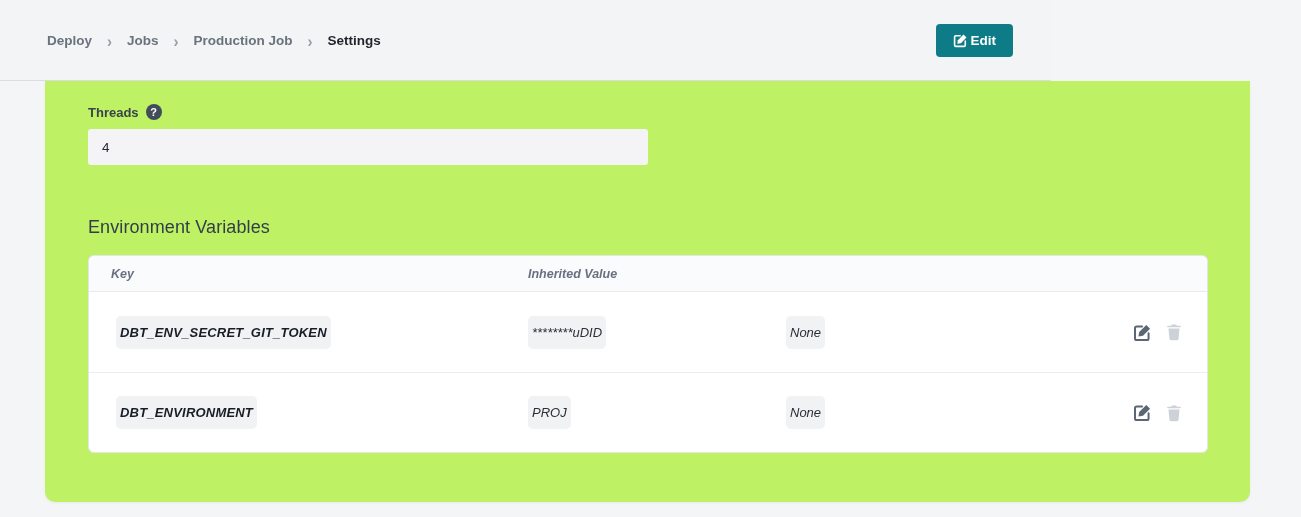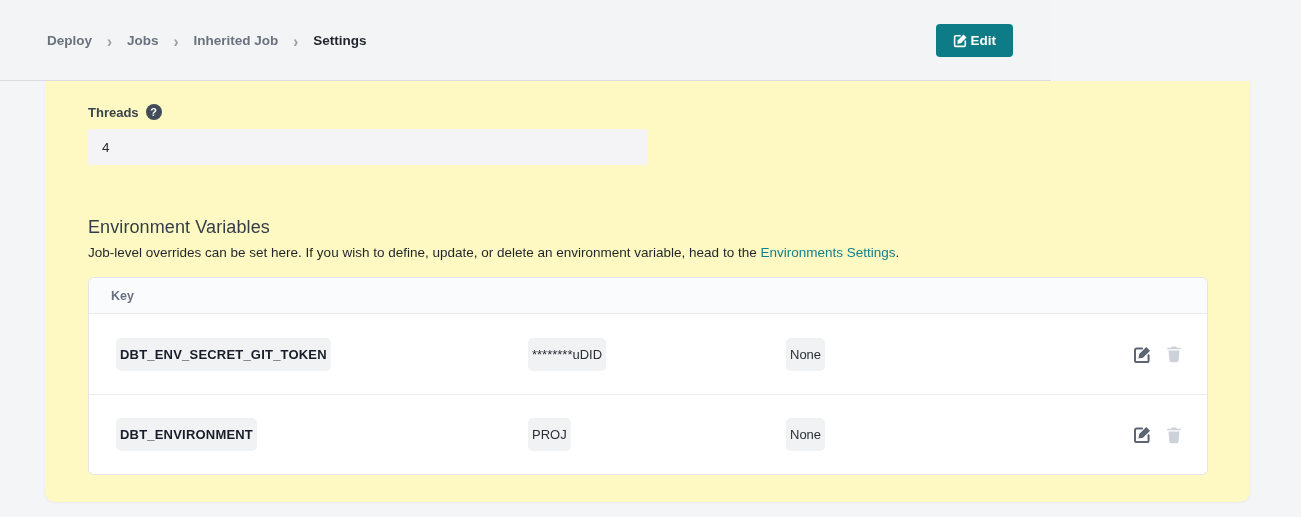--- a/index.html
+++ b/index.html
@@ -53,21 +53,21 @@
     font-weight: bold;
     cursor: pointer;
   }
   .edit-btn svg { display: block; }
 
   
   .card {
     width: 1205px;
     height: 421px;
     margin-left: 45px;
-    background: #fef9c3;
+    background: #bef264;
     border-radius: 0 0 10px 10px;
     box-shadow: 0 1px 3px rgba(0,0,0,0.05);
     padding: 23px 0 0 43px;
   }
 
   
   .field-label-row { display: flex; align-items: center; gap: 7px; }
   .field-label { font-size: 13px; font-weight: bold; color: #39424e; }
   .help-icon {
     width: 16px; height: 16px;
@@ -102,20 +102,21 @@
   .section-desc { font-size: 13.5px; color: #1f2429; margin-top: 7px; }
   .teal-link { color: #12808c; text-decoration: none; cursor: pointer; }
 
   
   .env-table {
     margin-top: 17px;
     width: 1120px;
     border: 1px solid #e3e5e8;
     border-radius: 6px;
     background: #ffffff;
+    font-style: italic;
   }
   .thead {
     display: grid;
     grid-template-columns: 439px 258px 1fr;
     align-items: center;
     height: 36px;
     background: #fafbfc;
     border-bottom: 1px solid #e8eaec;
     border-radius: 6px 6px 0 0;
     font-size: 12.5px;
@@ -165,21 +166,21 @@
 <body>
 
 <div class="page">
 
   <div class="topbar">
     <nav class="breadcrumb" id="breadcrumb">
         <span class="crumb">Deploy</span>
         <span class="crumb-sep">›</span>
         <span class="crumb">Jobs</span>
         <span class="crumb-sep">›</span>
-        <span class="crumb">Inherited Job</span>
+        <span class="crumb">Production Job</span>
         <span class="crumb-sep">›</span>
         <span class="crumb current">Settings</span>
       </nav>
     <button class="edit-btn">
       <span>
         <svg width="15" height="15" viewBox="0 0 16 16" fill="none">
           <path d="M13.1 8.6V13a1.3 1.3 0 0 1-1.3 1.3H3A1.3 1.3 0 0 1 1.7 13V4.2A1.3 1.3 0 0 1 3 2.9h4.6" stroke="#ffffff" stroke-width="1.7" stroke-linecap="round"></path>
           <path d="M11.2 1.6l3.2 3.2-6 6-3.8.6.6-3.8z" fill="#ffffff"></path>
         </svg>
       </span>
@@ -190,25 +191,25 @@
   <div class="card">
 
     <div class="field-label-row">
       <span class="field-label">Threads</span>
       <span class="help-icon">?</span>
     </div>
     <input class="threads-input" type="text" readonly="" value="4" style="">
 
     <div class="section">
       <h2 class="section-title">Environment Variables</h2>
-      <p class="section-desc"><span>Job-level overrides can be set here. If you wish to define, update, or delete an environment variable, head to the </span><a class="teal-link">Environments Settings</a><span>.</span></p>
 
       <div class="env-table">
         <div class="thead">
           <div class="th">Key</div>
+          <div class="th">Inherited Value</div>
         </div>
         <div id="table-body">
   <div class="trow">
     <div class="cell-key">
       <span class="pill key">DBT_ENV_SECRET_GIT_TOKEN</span>
     </div>
     <div>
       <span class="pill">********uDID</span>
     </div>
     <div class="cell-last">

